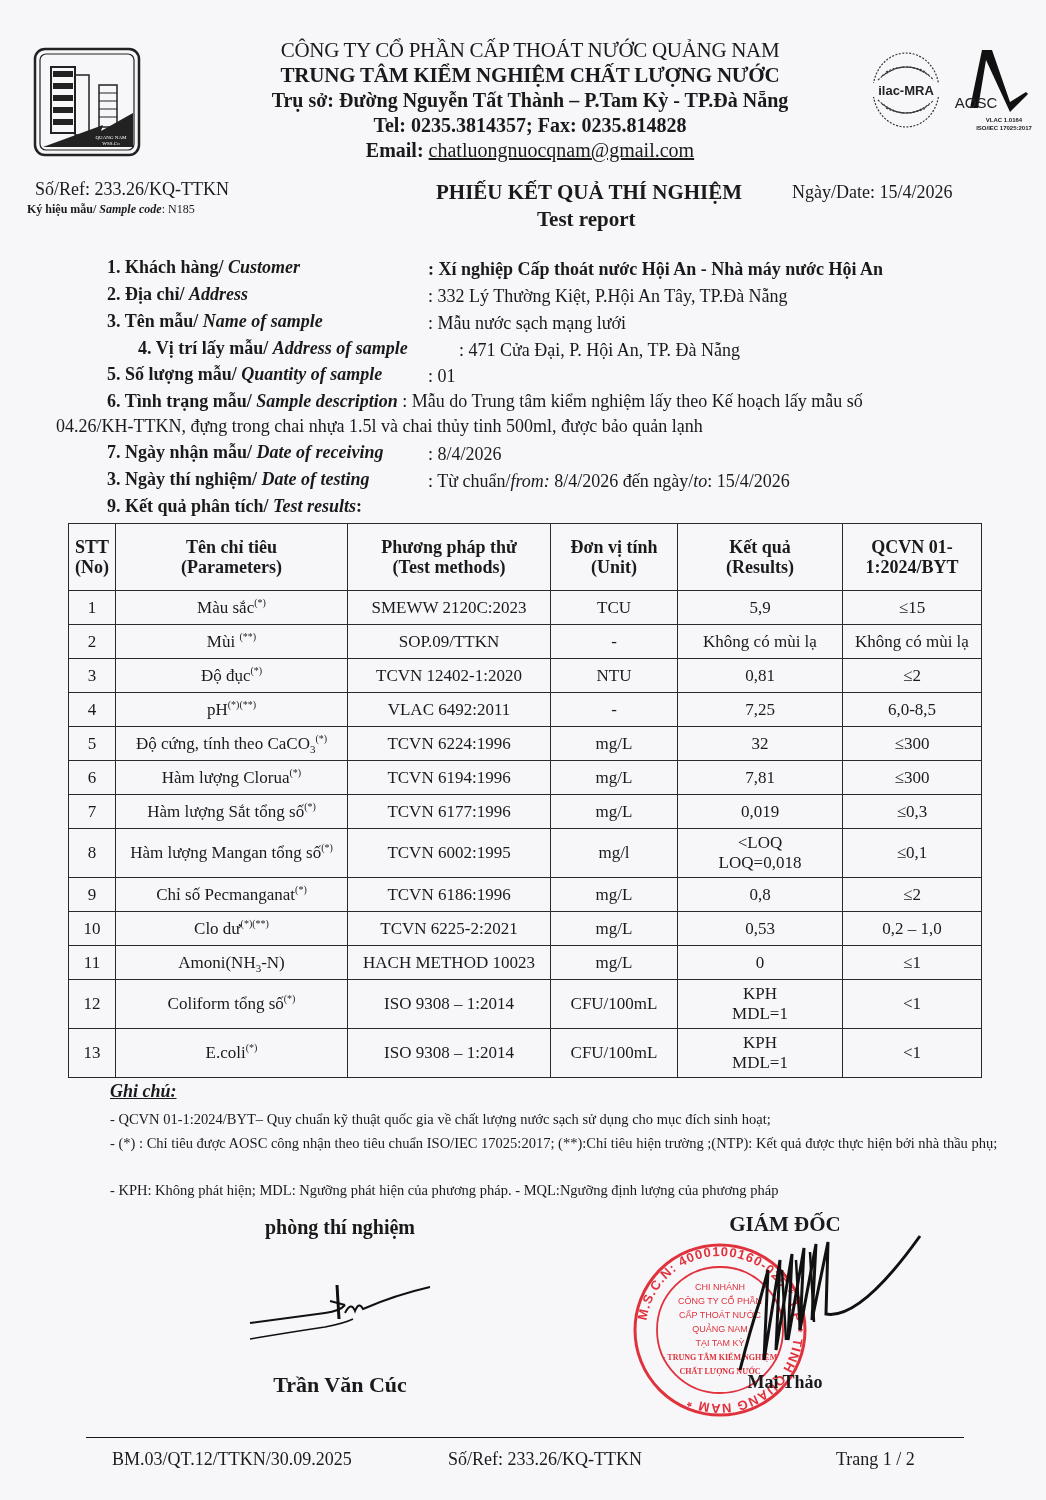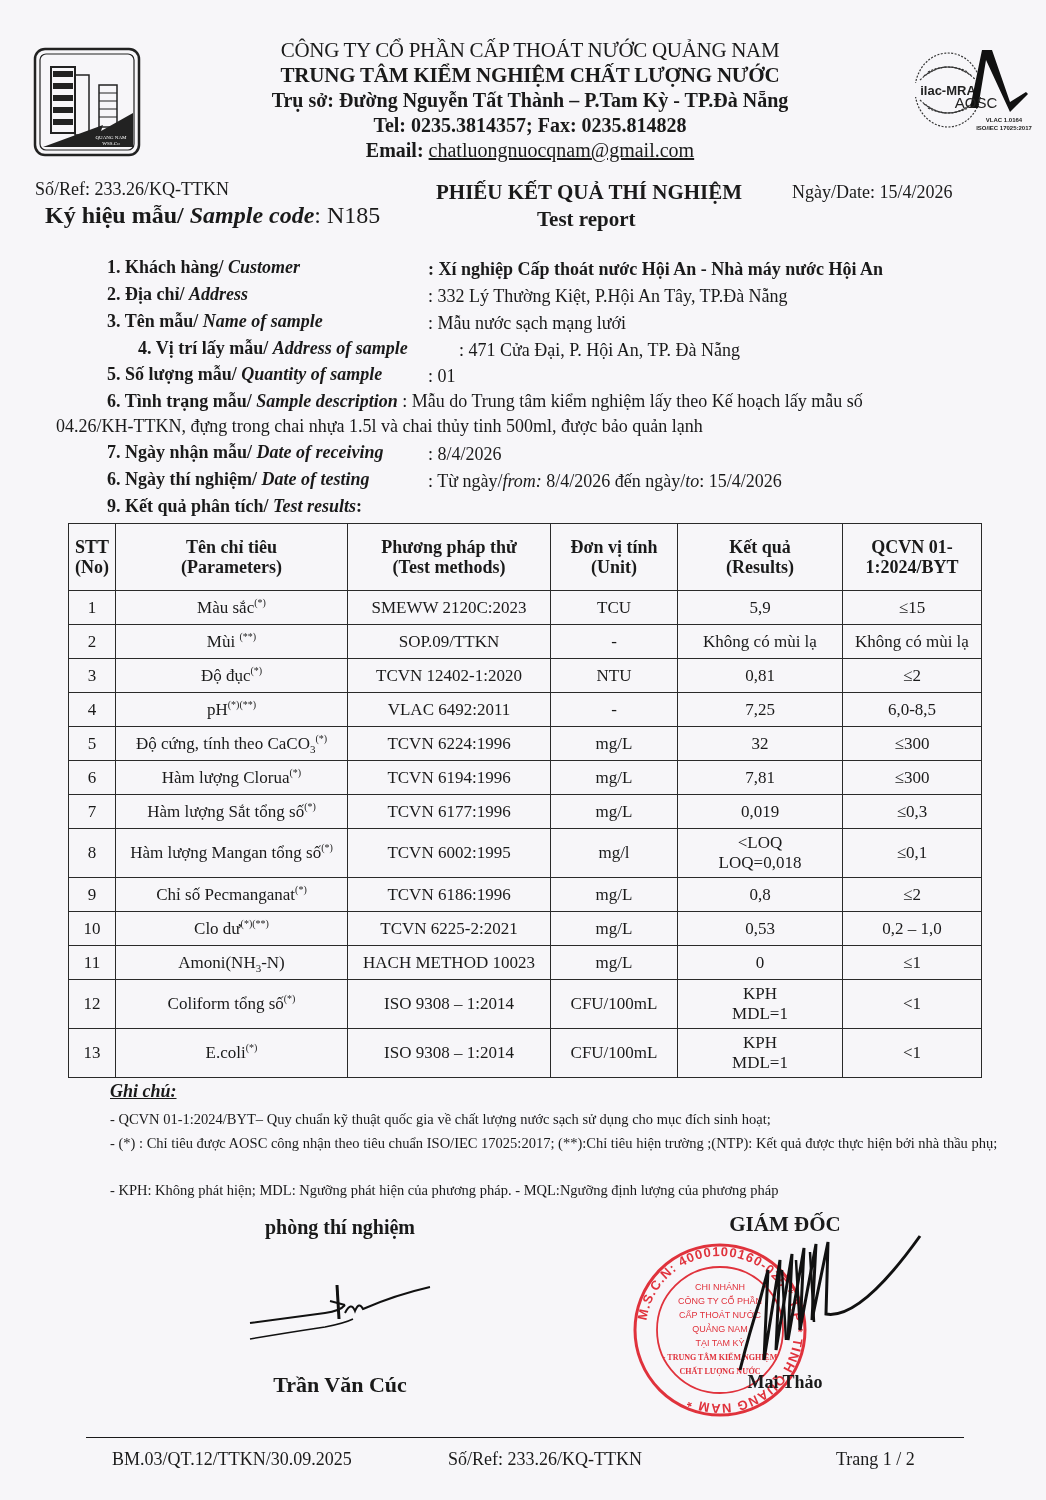--- a/index.html
+++ b/index.html
@@ -13,25 +13,25 @@
   .logo-left { left:33px; top:47px; width:108px; height:110px; }
   .header-lines { left:150px; top:38px; width:760px; text-align:center; }
   .header-lines div { line-height:25px; }
   .h-company { font-size:21px; letter-spacing:-0.3px; }
   .h-center { font-size:21px; font-weight:bold; letter-spacing:-0.2px; }
   .h-addr { font-size:20px; font-weight:bold; }
   .h-tel { font-size:20px; font-weight:bold; }
   .h-email { font-size:20px; }
   .h-email .lbl { font-weight:bold; }
   .h-email .val { text-decoration:underline; }
-  .logo-ilac { left:912px; top:50px; width:72px; height:80px; }
+  .logo-ilac { left:870px; top:50px; width:72px; height:80px; }
   .logo-aosc { left:948px; top:48px; width:86px; height:88px;text-align:center; }
 
   .ref { left:35px; top:179px; font-size:18px; }
-  .samplecode { left:45px; top:202px; font-size:24px; }
+  .samplecode { left:27px; top:202px; font-size:12px; }
   .samplecode b { font-weight:bold; }
   .title-vn { left:436px; top:180px; font-size:21px; font-weight:bold; }
   .title-en { left:537px; top:207px; font-size:21px; font-weight:bold; }
   .date { left:792px; top:182px; font-size:18px; }
 
   .info { font-size:18px; }
   .info .lab { font-weight:bold; }
   .info .lab i { font-weight:bold; font-style:italic; }
   .info-row { position:absolute; left:107px; width:900px; height:24px; }
   .info-row .lab { position:absolute; left:0; top:0; white-space:nowrap; }
@@ -168,22 +168,22 @@
   <div class="abs" style="left:107px; top:391px; white-space:nowrap;">
     <span class="lab"><span>6. Tình trạng mẫu/ </span><i>Sample description</i></span><span> : Mẫu do Trung tâm kiểm nghiệm lấy theo Kế hoạch lấy mẫu số</span>
   </div>
   <div class="abs" style="left:56px; top:416px; white-space:nowrap;">04.26/KH-TTKN, đựng trong chai nhựa 1.5l và chai thủy tinh 500ml, được bảo quản lạnh</div>
 
   <div class="info-row" style="top:442px;">
     <span class="lab"><span>7. Ngày nhận mẫu/ </span><i>Date of receiving</i></span>
     <span class="val">: 8/4/2026</span>
   </div>
   <div class="info-row" style="top:469px;">
-    <span class="lab"><span>6. Ngày thí nghiệm/ </span><i>Date of testing</i></span>
-    <span class="val"><span>: Từ ngày/</span><i>from:</i><span> 8/4/2026  đến ngày/</span><i>to</i><span>: 15/4/2026</span></span>
+    <span class="lab"><span>3. Ngày thí nghiệm/ </span><i>Date of testing</i></span>
+    <span class="val"><span>: Từ chuẩn/</span><i>from:</i><span> 8/4/2026  đến ngày/</span><i>to</i><span>: 15/4/2026</span></span>
   </div>
   <div class="info-row" style="top:496px;text-align:right;">
     <span class="lab"><span>9. Kết quả phân tích/ </span><i>Test results</i><span>:</span></span>
   </div>
 </div>
 
 <table class="results">
   <colgroup>
     <col style="width:47px">
       <col style="width:232px">

